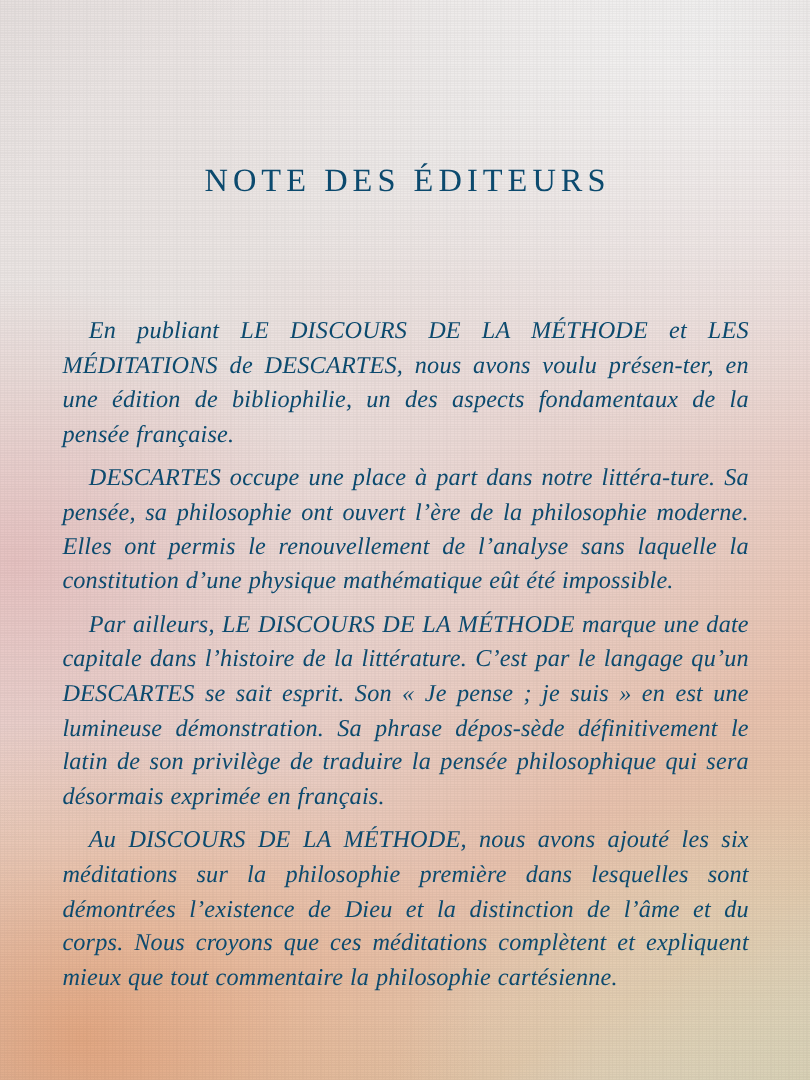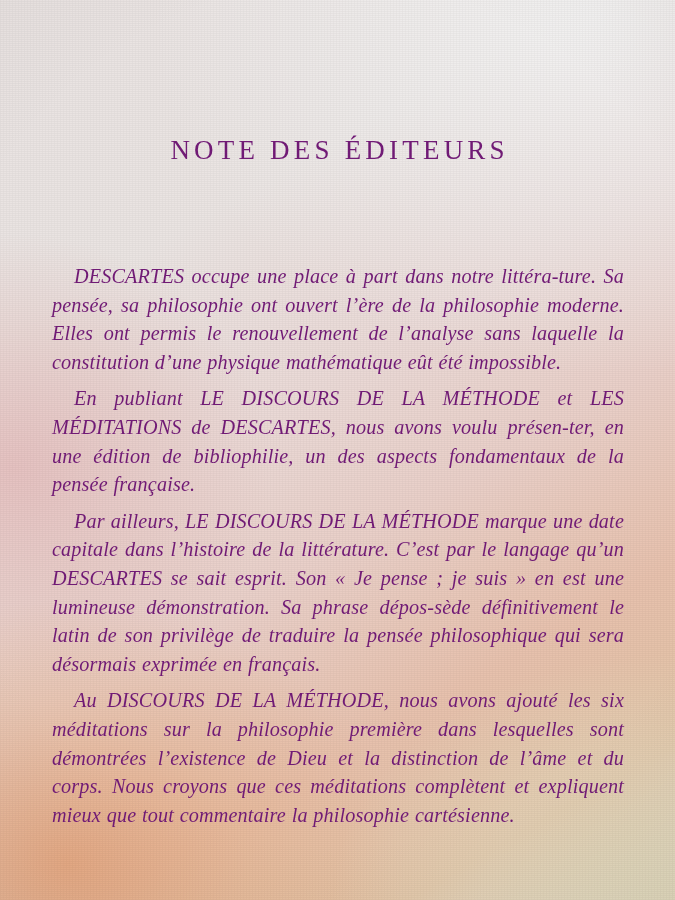--- a/index.html
+++ b/index.html
@@ -68,21 +68,21 @@
     opacity: 0.055;
     background-image:
       repeating-linear-gradient(0deg, rgba(0,0,0,0.5) 0px, rgba(0,0,0,0.5) 1px, rgba(255,255,255,0) 1px, rgba(255,255,255,0) 2px),
       repeating-linear-gradient(90deg, rgba(0,0,0,0.45) 0px, rgba(0,0,0,0.45) 1px, rgba(255,255,255,0) 1px, rgba(255,255,255,0) 3px);
   }
 
   
   .content {
     position: absolute;
     inset: 0;
-    color: #701a75;
+    color: #0c4a6e;
   }
 
   .page-title {
     position: absolute;
     top: 118px;
     left: 0;
     width: 675px;
     text-align: center;
     font-size: 27px;
     line-height: 1.1;
@@ -128,23 +128,23 @@
   <div class="tint tint-cream"></div>
   <div class="tint tint-grain"></div>
   <div class="tint tint-vignette"></div>
 
   <div class="content">
 
     <h1 class="page-title">NOTE DES ÉDITEURS</h1>
 
     <div class="body-text">
 
+      <p class="para"><span class="indent"></span><span>En publiant LE DISCOURS DE LA MÉTHODE et LES MÉDITATIONS de DESCARTES, nous avons voulu présen-ter, en une édition de bibliophilie, un des aspects fondamentaux de la pensée française.</span></p>
+
       <p class="para"><span class="indent"></span><span>DESCARTES occupe une place à part dans notre littéra-ture. Sa pensée, sa philosophie ont ouvert l’ère de la philosophie moderne. Elles ont permis le renouvellement de l’analyse sans laquelle la constitution d’une physique mathématique eût été impossible.</span></p>
-
-      <p class="para"><span class="indent"></span><span>En publiant LE DISCOURS DE LA MÉTHODE et LES MÉDITATIONS de DESCARTES, nous avons voulu présen-ter, en une édition de bibliophilie, un des aspects fondamentaux de la pensée française.</span></p>
 
       <p class="para"><span class="indent"></span><span>Par ailleurs, LE DISCOURS DE LA MÉTHODE marque une date capitale dans l’histoire de la littérature. C’est par le langage qu’un DESCARTES se sait esprit. Son « Je pense ; je suis » en est une lumineuse démonstration. Sa phrase dépos-sède définitivement le latin de son privilège de traduire la pensée philosophique qui sera désormais exprimée en français.</span></p>
 
       <p class="para"><span class="indent"></span><span>Au DISCOURS DE LA MÉTHODE, nous avons ajouté les six méditations sur la philosophie première dans lesquelles sont démontrées l’existence de Dieu et la distinction de l’âme et du corps. Nous croyons que ces méditations complètent et expliquent mieux que tout commentaire la philosophie cartésienne.</span></p>
 
     </div>
   </div>
 </div>
 
 </body></html>

